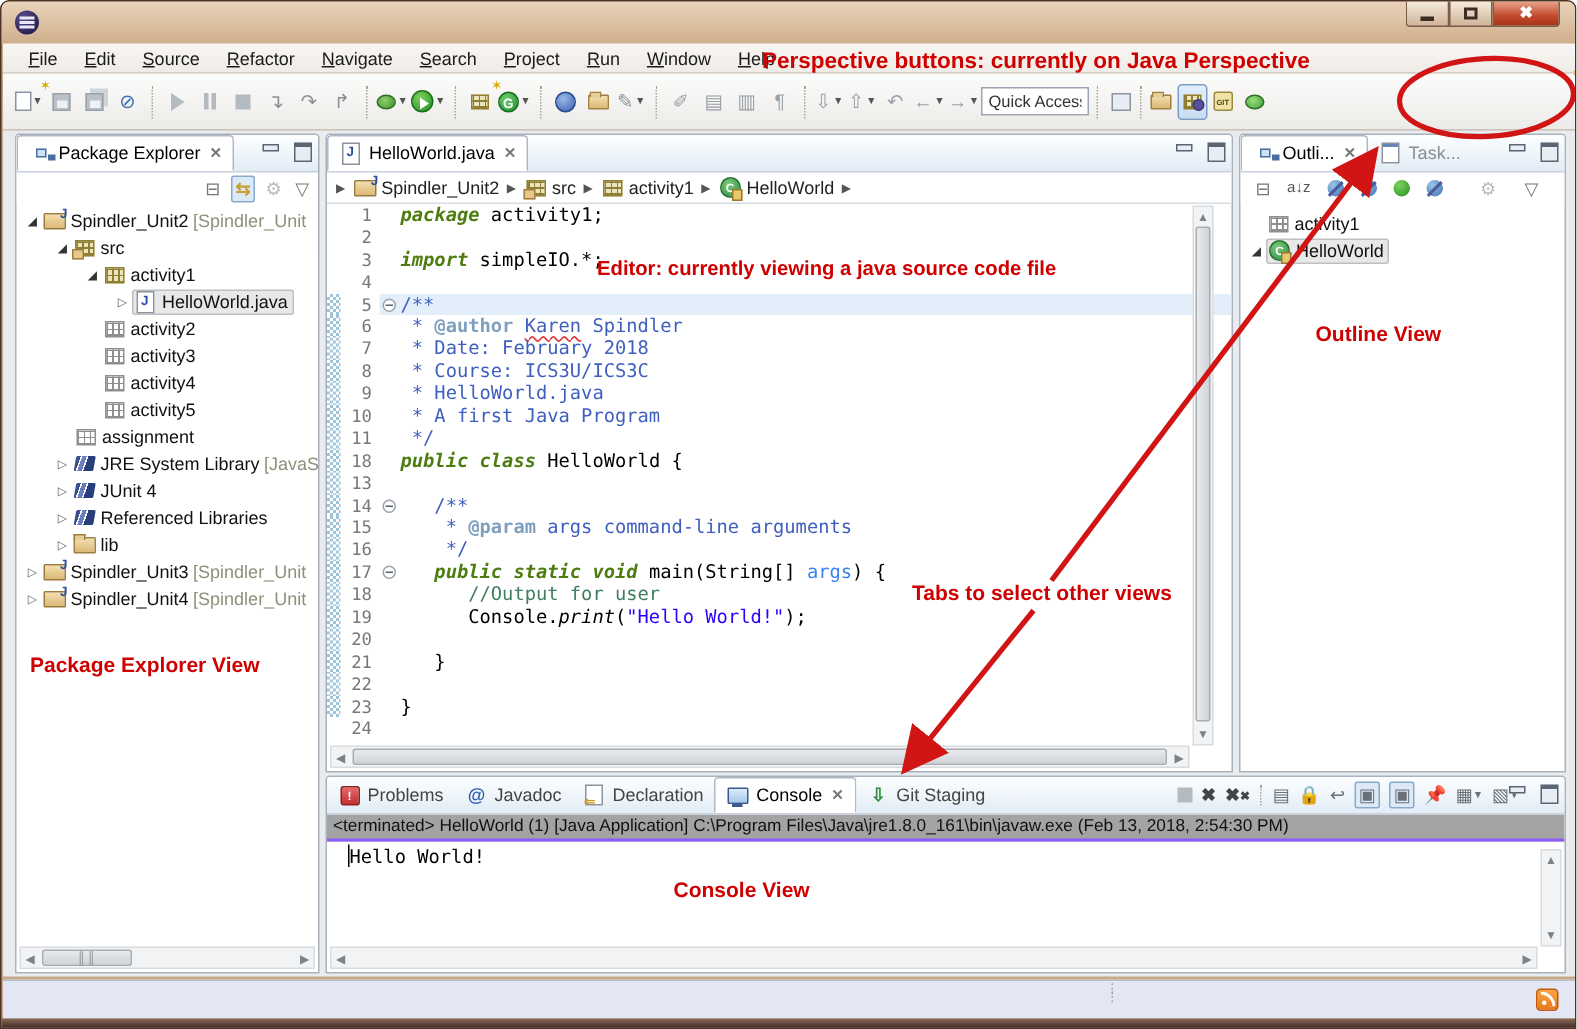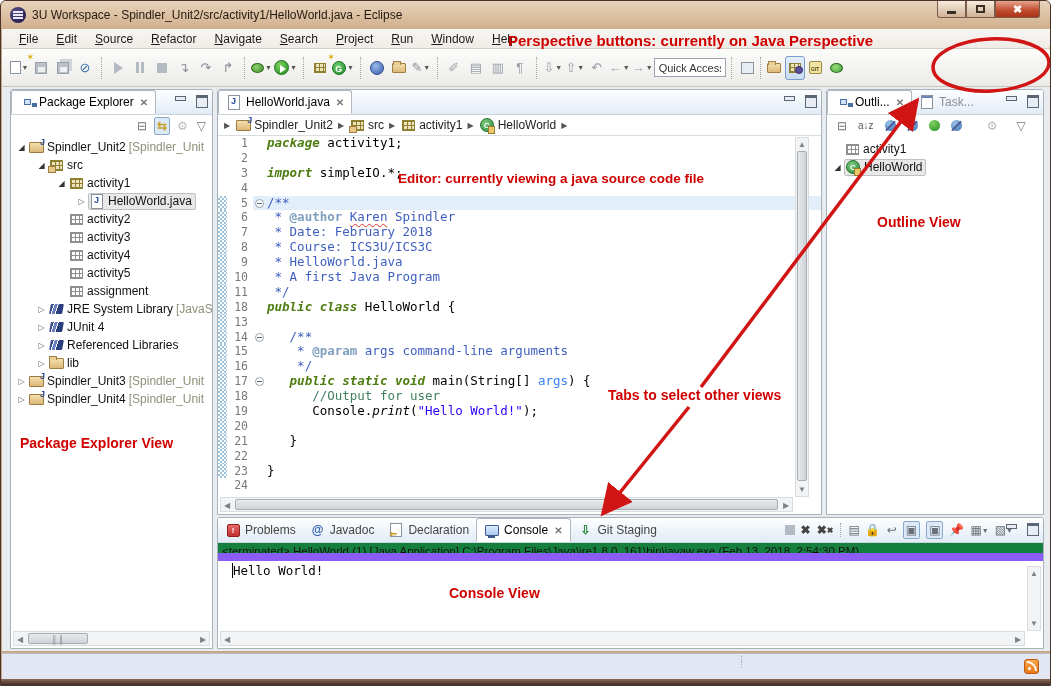--- a/index.html
+++ b/index.html
@@ -153,21 +153,21 @@
   .sb-v .thumb{position:absolute;left:1px;right:1px;border:1px solid #a8adb4;border-radius:2px;background:linear-gradient(90deg,#e8eaec,#cfd3d8);}
   .sb-h .thumb{position:absolute;top:1px;bottom:1px;border:1px solid #a8adb4;border-radius:2px;background:linear-gradient(#e8eaec,#cfd3d8);}
   .grip{position:absolute;left:50%;top:50%;transform:translate(-50%,-50%);font-size:8px;color:#8a8f96;letter-spacing:1px;}
 
   
   #console-toolbar{position:absolute;right:30px;top:3px;display:flex;align-items:center;gap:6px;}
   .ctb{display:flex;align-items:center;color:#6a7078;font-size:12px;}
   .ctb .bx{width:10px;height:10px;background:#b4bac2;}
   .ctb.red{color:#444;font-weight:bold;}
   .ctb.boxed{border:1px solid #8aa8cc;background:#dce9f7;border-radius:2px;padding:1px 2px;}
-  #console-status{height:18px;font-size:11.5px;color:#111;padding:2px 4px 0 4px;border-bottom:8px solid #8b5cf6;white-space:nowrap;overflow:hidden;background:#15803d;}
+  #console-status{height:18px;font-size:11.5px;color:#111;padding:2px 4px 0 4px;border-bottom:2px solid #8b5cf6;white-space:nowrap;overflow:hidden;background:#a3a3a3;}
   #console-output{position:relative;height:68px;font-family:"DejaVu Sans Mono","Liberation Mono",monospace;font-size:12.5px;padding:2px 0 0 14px;color:#000;}
   #console-output .caret{border-left:1px solid #000;padding-left:0;}
 
   
   #statusbar{position:absolute;left:1px;top:652px;width:1049px;height:26px;background:#e2e7f3;border-top:1px solid #b8bdc9;}
   #drag-dots{position:absolute;left:735px;top:3px;color:#9aa0ae;font-size:9px;letter-spacing:0;line-height:5px;text-align:center;}
   #rss-icon{position:absolute;right:12px;top:5px;width:15px;height:15px;border-radius:3px;background:linear-gradient(#f8a848,#e87818);border:1px solid #c05a10;}
   #rss-icon::before{content:"";position:absolute;left:3px;bottom:3px;width:3px;height:3px;border-radius:50%;background:#fff;}
   #rss-icon::after{content:"";position:absolute;left:2px;bottom:2px;width:8px;height:8px;border:2px solid #fff;border-left:none;border-bottom:none;border-radius:0 10px 0 0;}
   #bottom-edge{position:absolute;left:0;top:678px;width:100%;height:8px;background:linear-gradient(#8a6a56,#46302a 70%,#241712);}
@@ -176,21 +176,20 @@
   .ann{position:absolute;color:#cf0000;font-weight:bold;font-family:"Liberation Sans",sans-serif;z-index:40;white-space:nowrap;}
   #svg-overlay{position:absolute;left:0;top:0;width:1051px;height:686px;z-index:39;pointer-events:none;}
 </style>
 </head>
 <body>
 
 <div id="window">
 
   <div id="titlebar">
     <span id="title-icon"></span>
-    <span id="title-text">3U Workspace - Spindler_Unit2/src/activity1/HelloWorld.java - Eclipse</span>
     <div id="win-controls">
       <div class="wbtn min">
           <span class="bar"></span>
         </div>
       <div class="wbtn max">
           <span class="box"></span>
         </div>
       <div class="wbtn close">
           <span>✖</span>
         </div>
@@ -367,21 +366,21 @@
               <span class="tlabel">activity4</span>
             </span>
           </div>
           <div class="trow" style="padding-left: 44px;">
             <span class="expander"></span>
             <span style="display: inline-flex; align-items: center;">
               <span class="ic ic-package-empty"></span>
               <span class="tlabel">activity5</span>
             </span>
           </div>
-          <div class="trow" style="padding-left: 44px;">
+          <div class="trow" style="padding-left: 25px;">
             <span class="expander"></span>
             <span style="display: inline-flex; align-items: center;">
               <span class="ic ic-package-empty"></span>
               <span class="tlabel">assignment</span>
             </span>
           </div>
           <div class="trow" style="padding-left: 24px;">
             <span class="expander">▷</span>
             <span style="display: inline-flex; align-items: center;">
               <span class="ic ic-lib"></span>

